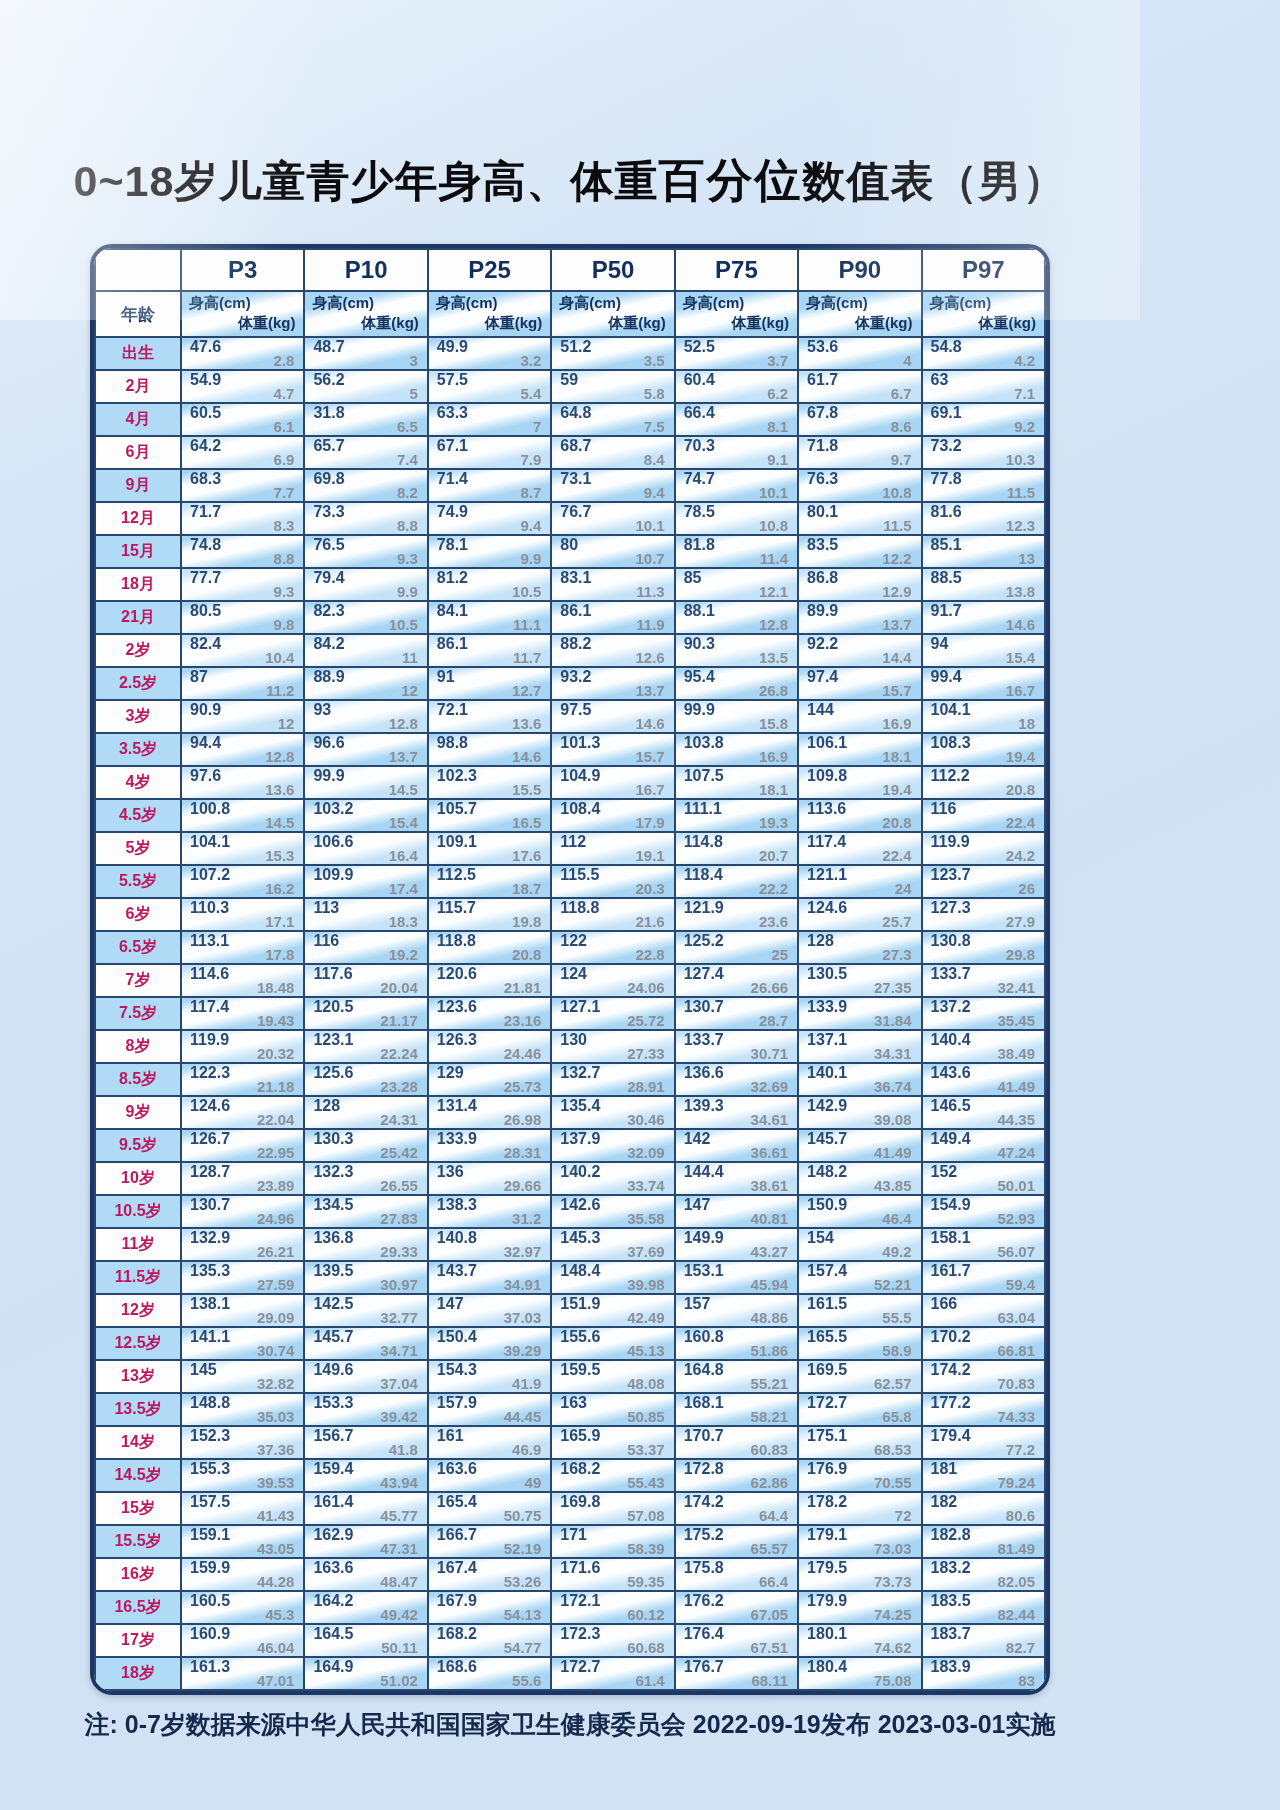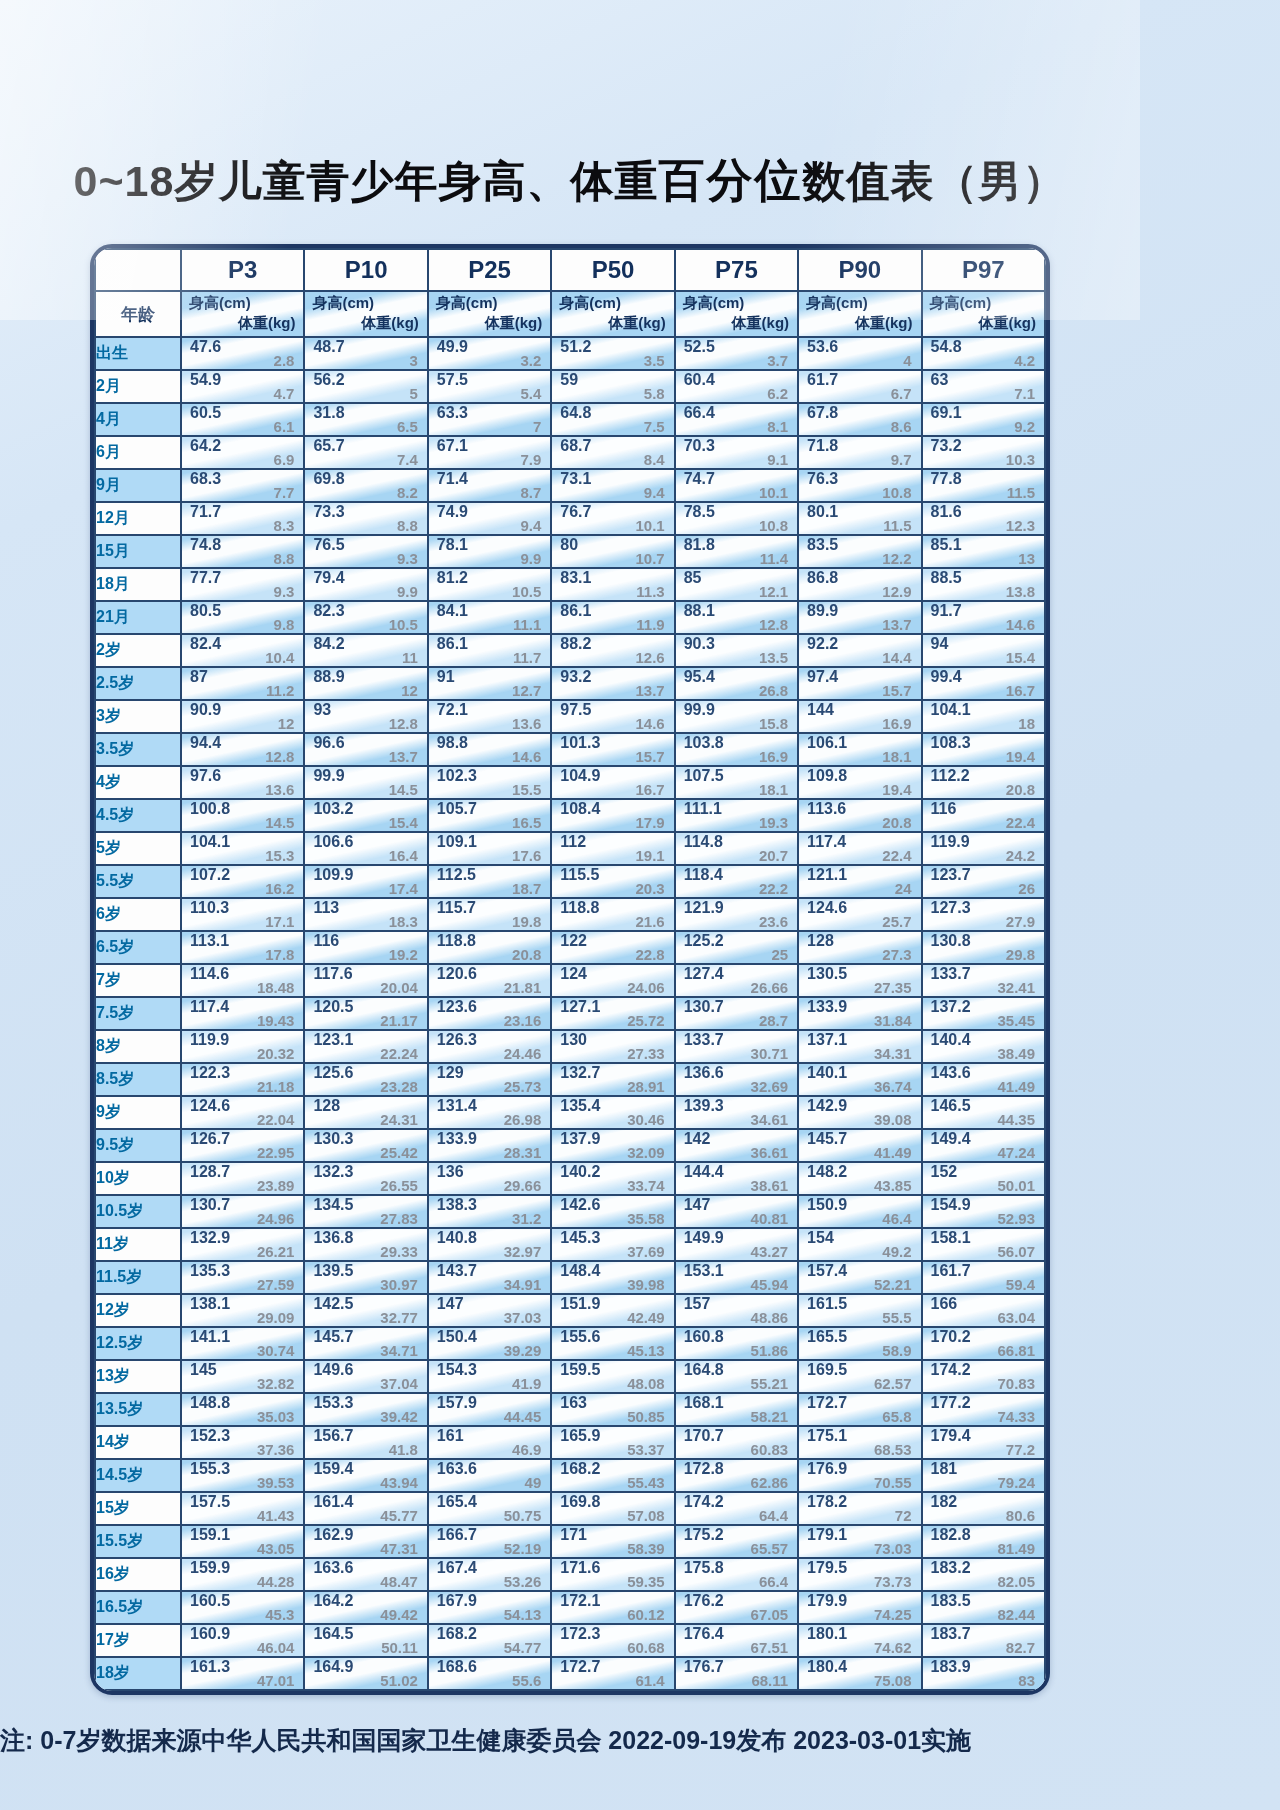--- a/index.html
+++ b/index.html
@@ -42,27 +42,27 @@
       rgba(255,255,255,0) 0px, rgba(255,255,255,0) 16px,
       rgba(255,255,255,.95) 28px, rgba(255,255,255,.95) 40px,
       rgba(255,255,255,0) 52px, rgba(255,255,255,0) 64px),
     #c5e3f8;}
   thead tr.subrow td{height:44px;}
   .subcell{display:flex;flex-direction:column;justify-content:space-between;height:44px;box-sizing:border-box;padding:2px 8px 3px 7px;}
   .subcell .hl{align-self:flex-start;font-size:15px;font-weight:700;color:#14325e;}
   .subcell .wl{align-self:flex-end;font-size:15px;font-weight:700;color:#14325e;}
   .agehead{background:#fdfdfd;color:#14325e;font-size:17px;font-weight:700;text-align:center;}
   tbody td{height:31px;}
-  td.agecell{font-size:16px;font-weight:700;color:#0369a1;}
+  td.agecell{font-size:16px;font-weight:700;color:#be185d;text-align:center;}
   tr.odd  td.agecell{background:#b0daf6;}
   tr.even td.agecell{background:#fdfdfd;}
   .dcell{display:flex;flex-direction:column;justify-content:space-between;height:31px;box-sizing:border-box;padding:1px 9px 2px 8px;}
   .hv{align-self:flex-start;font-size:16px;font-weight:700;color:#2a4a74;line-height:15px;}
   .wv{align-self:flex-end;font-size:15px;font-weight:600;color:#8a9099;line-height:14px;}
-  .notes{margin-top:26px;text-align:left;color:#14294b;font-size:25px;font-weight:600;line-height:38px;}
+  .notes{margin-top:10px;text-align:center;color:#14294b;font-size:25px;font-weight:600;line-height:38px;}
 </style>
 </head>
 <body>
 
 <div class="page">
   <div class="sheen"></div>
 
   <div class="title"><span>0~18岁儿童青少年身高、体重</span><span class="em">百分位</span><span>数值表（男）</span></div>
 
   <div class="tbl-wrap">

